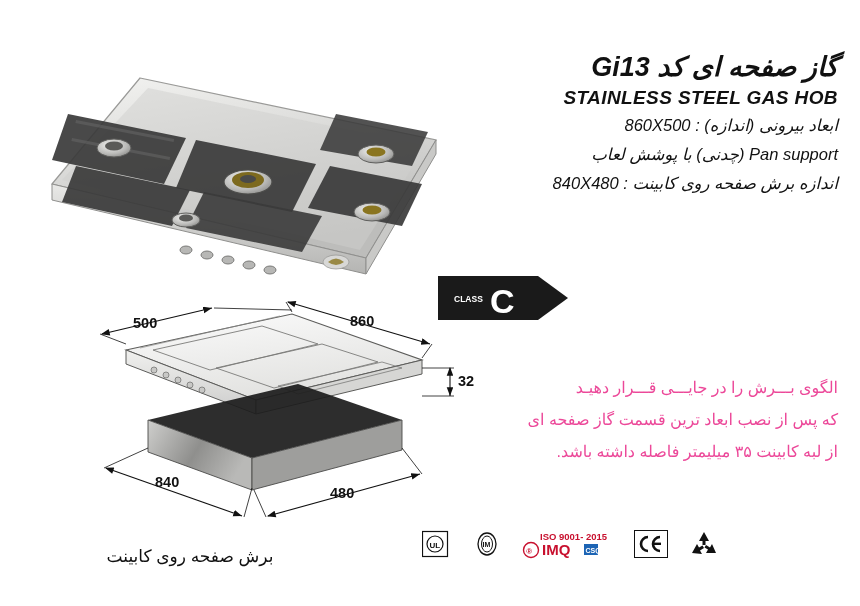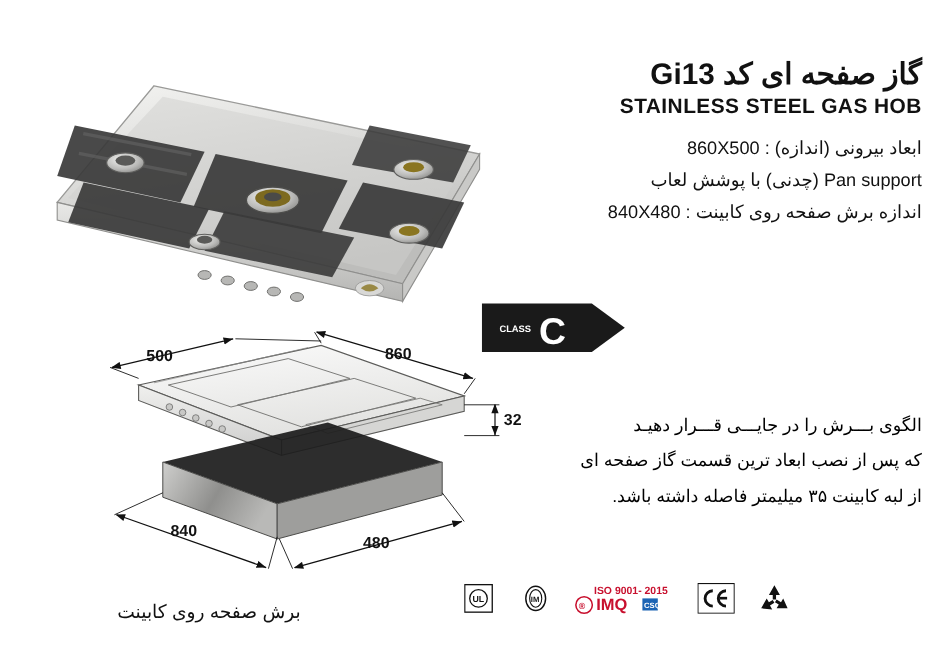--- a/index.html
+++ b/index.html
@@ -17,40 +17,41 @@
   }
 
   
   .spec-panel {
     position: absolute;
     right: 22px;
     top: 52px;
     width: 400px;
     text-align: right;
     direction: rtl;
+    font-style: italic;
   }
   .product-title {
     font-size: 27px;
     font-weight: bold;
     letter-spacing: 0px;
     color: #111;
     line-height: 1.15;
     white-space: nowrap;
   }
   .product-subtitle {
     margin-top: 4px;
     font-size: 19px;
     font-weight: bold;
     letter-spacing: 0.4px;
     color: #111;
     direction: ltr;
     text-align: right;
   }
   .spec-lines {
-    margin-top: 12px;
+    margin-top: 2px;
     font-size: 16.5px;
     line-height: 1.75;
     color: #111;
   }
   .spec-line {
     white-space: nowrap;
   }
 
   
   .energy-badge {
@@ -65,21 +66,21 @@
   
   .install-note {
     position: absolute;
     right: 22px;
     top: 372px;
     width: 400px;
     direction: rtl;
     text-align: right;
     font-size: 16px;
     line-height: 2.0;
-    color: #000000;
+    color: #ec4899;
   }
 
   
   .cert-row {
     position: absolute;
     right: 140px;
     top: 528px;
     display: flex;
     flex-direction: row-reverse;
     align-items: center;

